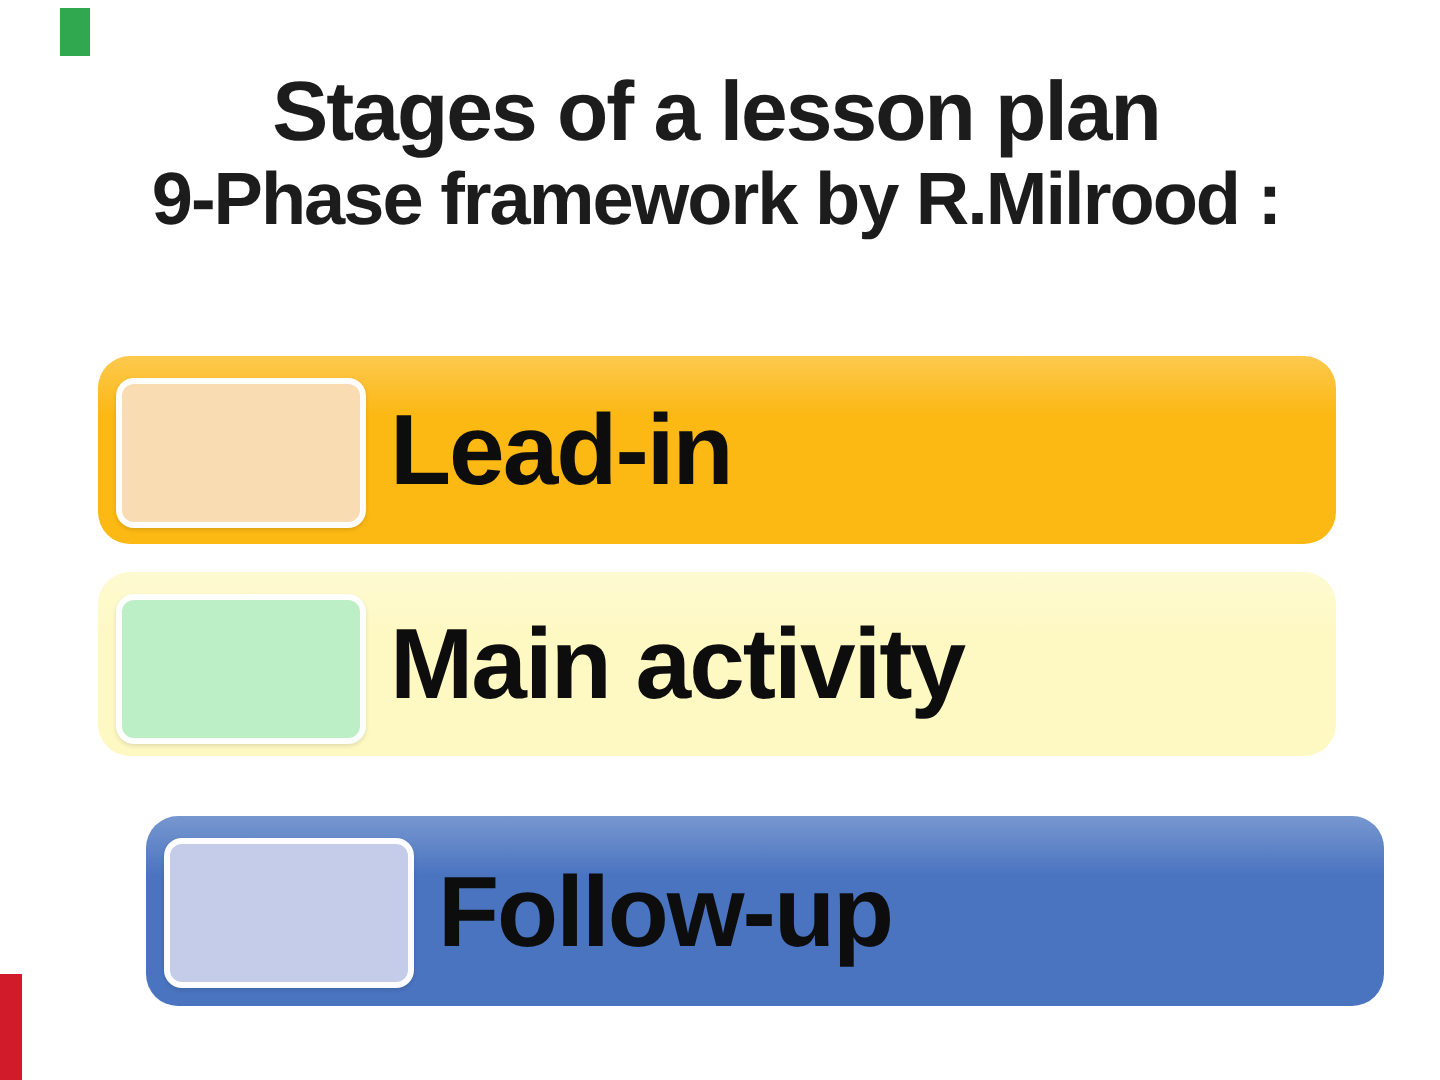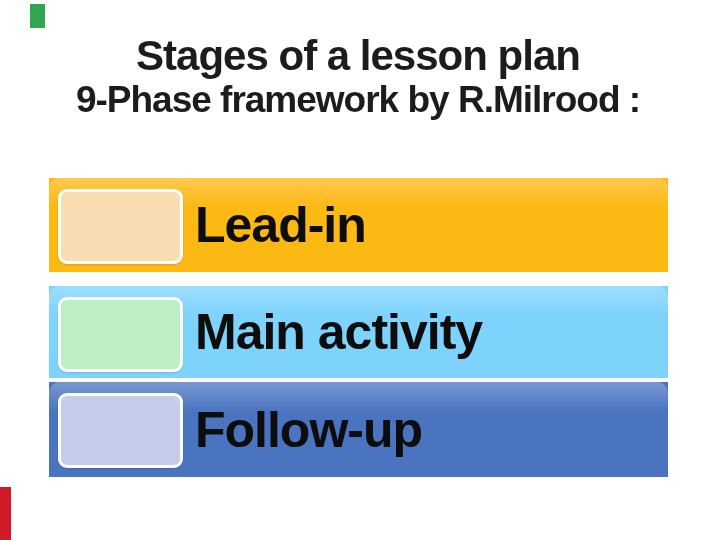--- a/index.html
+++ b/index.html
@@ -29,34 +29,34 @@
     line-height:1.12;
     letter-spacing:-1px;
   }
 
   
   .stage-bar{
     position:absolute;
     left:49px;
     width:619px;
     height:94px;
-    border-radius:0;
+    border-radius:16px;
     box-shadow:0 0 0 2px #ffffff;
   }
   .stage-bar::before{            
     content:"";
     position:absolute;
     left:0;right:0;top:0;height:30px;
     border-radius:11px 11px 0 0;
     background:linear-gradient(rgba(255,255,255,.25), rgba(255,255,255,0));
     pointer-events:none;
   }
   .bar-1{top:178px;}
   .bar-2{top:286px;height:92px;}
-  .bar-3{top:382px;height:95px;}
+  .bar-3{top:408px;height:95px;margin-left:24px;}
 
   .stage-swatch{
     position:absolute;
     left:9px;top:11px;
     width:119px;height:69px;
     border:3px solid rgba(255,255,255,.96);
     border-radius:9px;
     box-shadow:0 1px 2px rgba(0,0,0,.12);
   }
   .stage-label{
@@ -86,21 +86,21 @@
   <div class="title-block">
     <div class="title-line1">Stages of a lesson plan</div>
     <div class="title-line2">9-Phase framework by R.Milrood :</div>
   </div>
 
   <div class="stage-bar bar-1" style="background-color: rgb(252, 184, 19);">
     <div class="stage-swatch" style="background-color: rgb(250, 220, 178);"></div>
     <div class="stage-label">Lead-in</div>
   </div>
 
-  <div class="stage-bar bar-2" style="background-color: #7dd3fc;">
+  <div class="stage-bar bar-2" style="background-color: #fef9c3;">
     <div class="stage-swatch" style="background-color: rgb(189, 239, 198);"></div>
     <div class="stage-label">Main activity</div>
   </div>
 
   <div class="stage-bar bar-3" style="background-color: rgb(74, 116, 192);">
     <div class="stage-swatch" style="background-color: rgb(196, 204, 233);"></div>
     <div class="stage-label">Follow-up</div>
   </div>
 
 </div>

